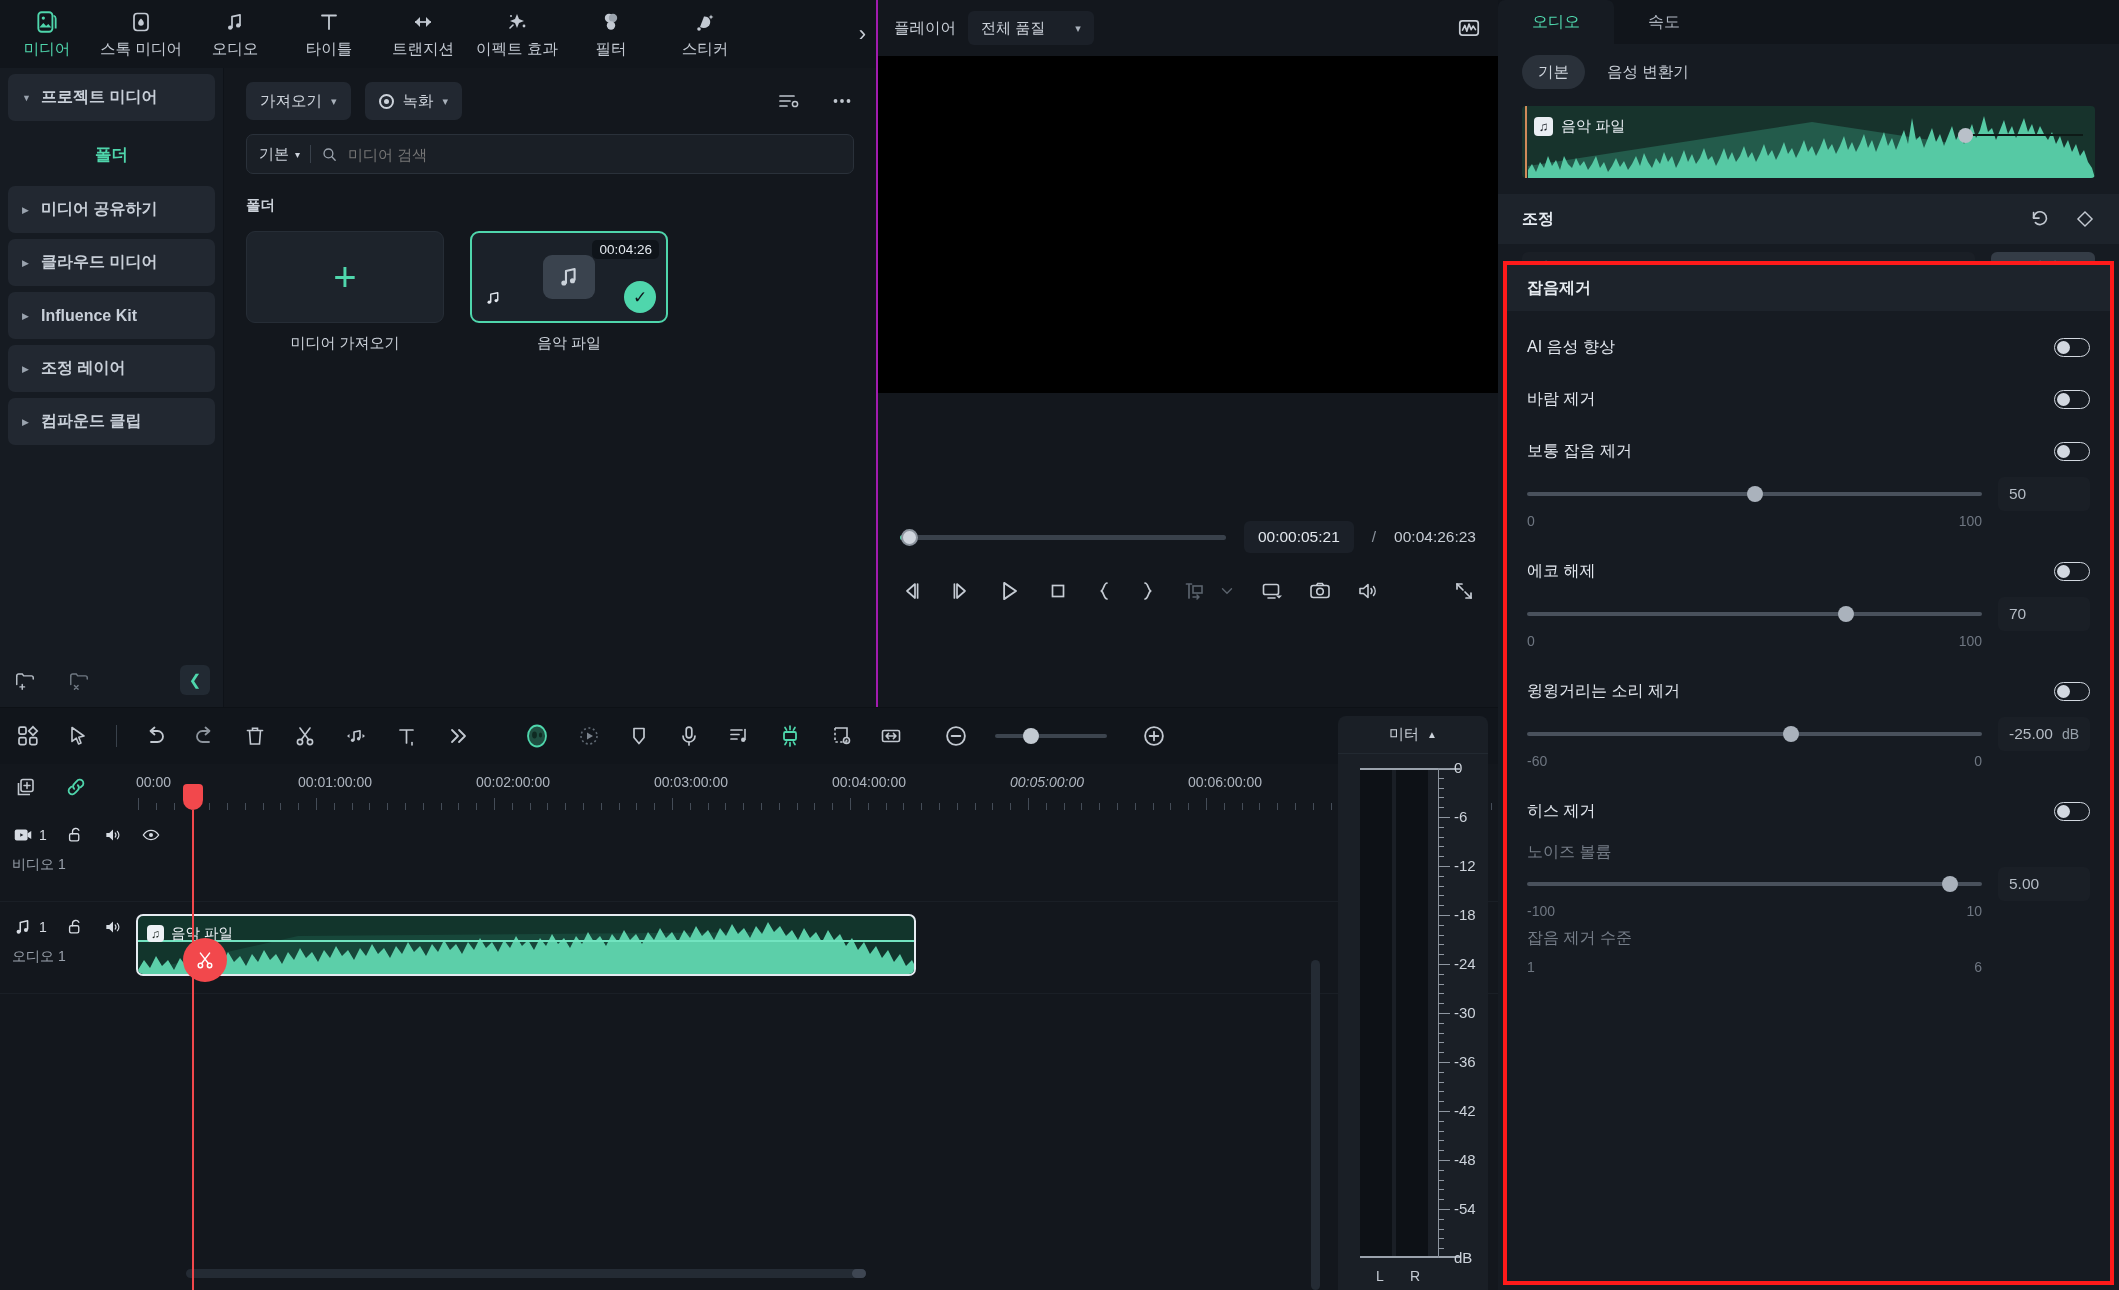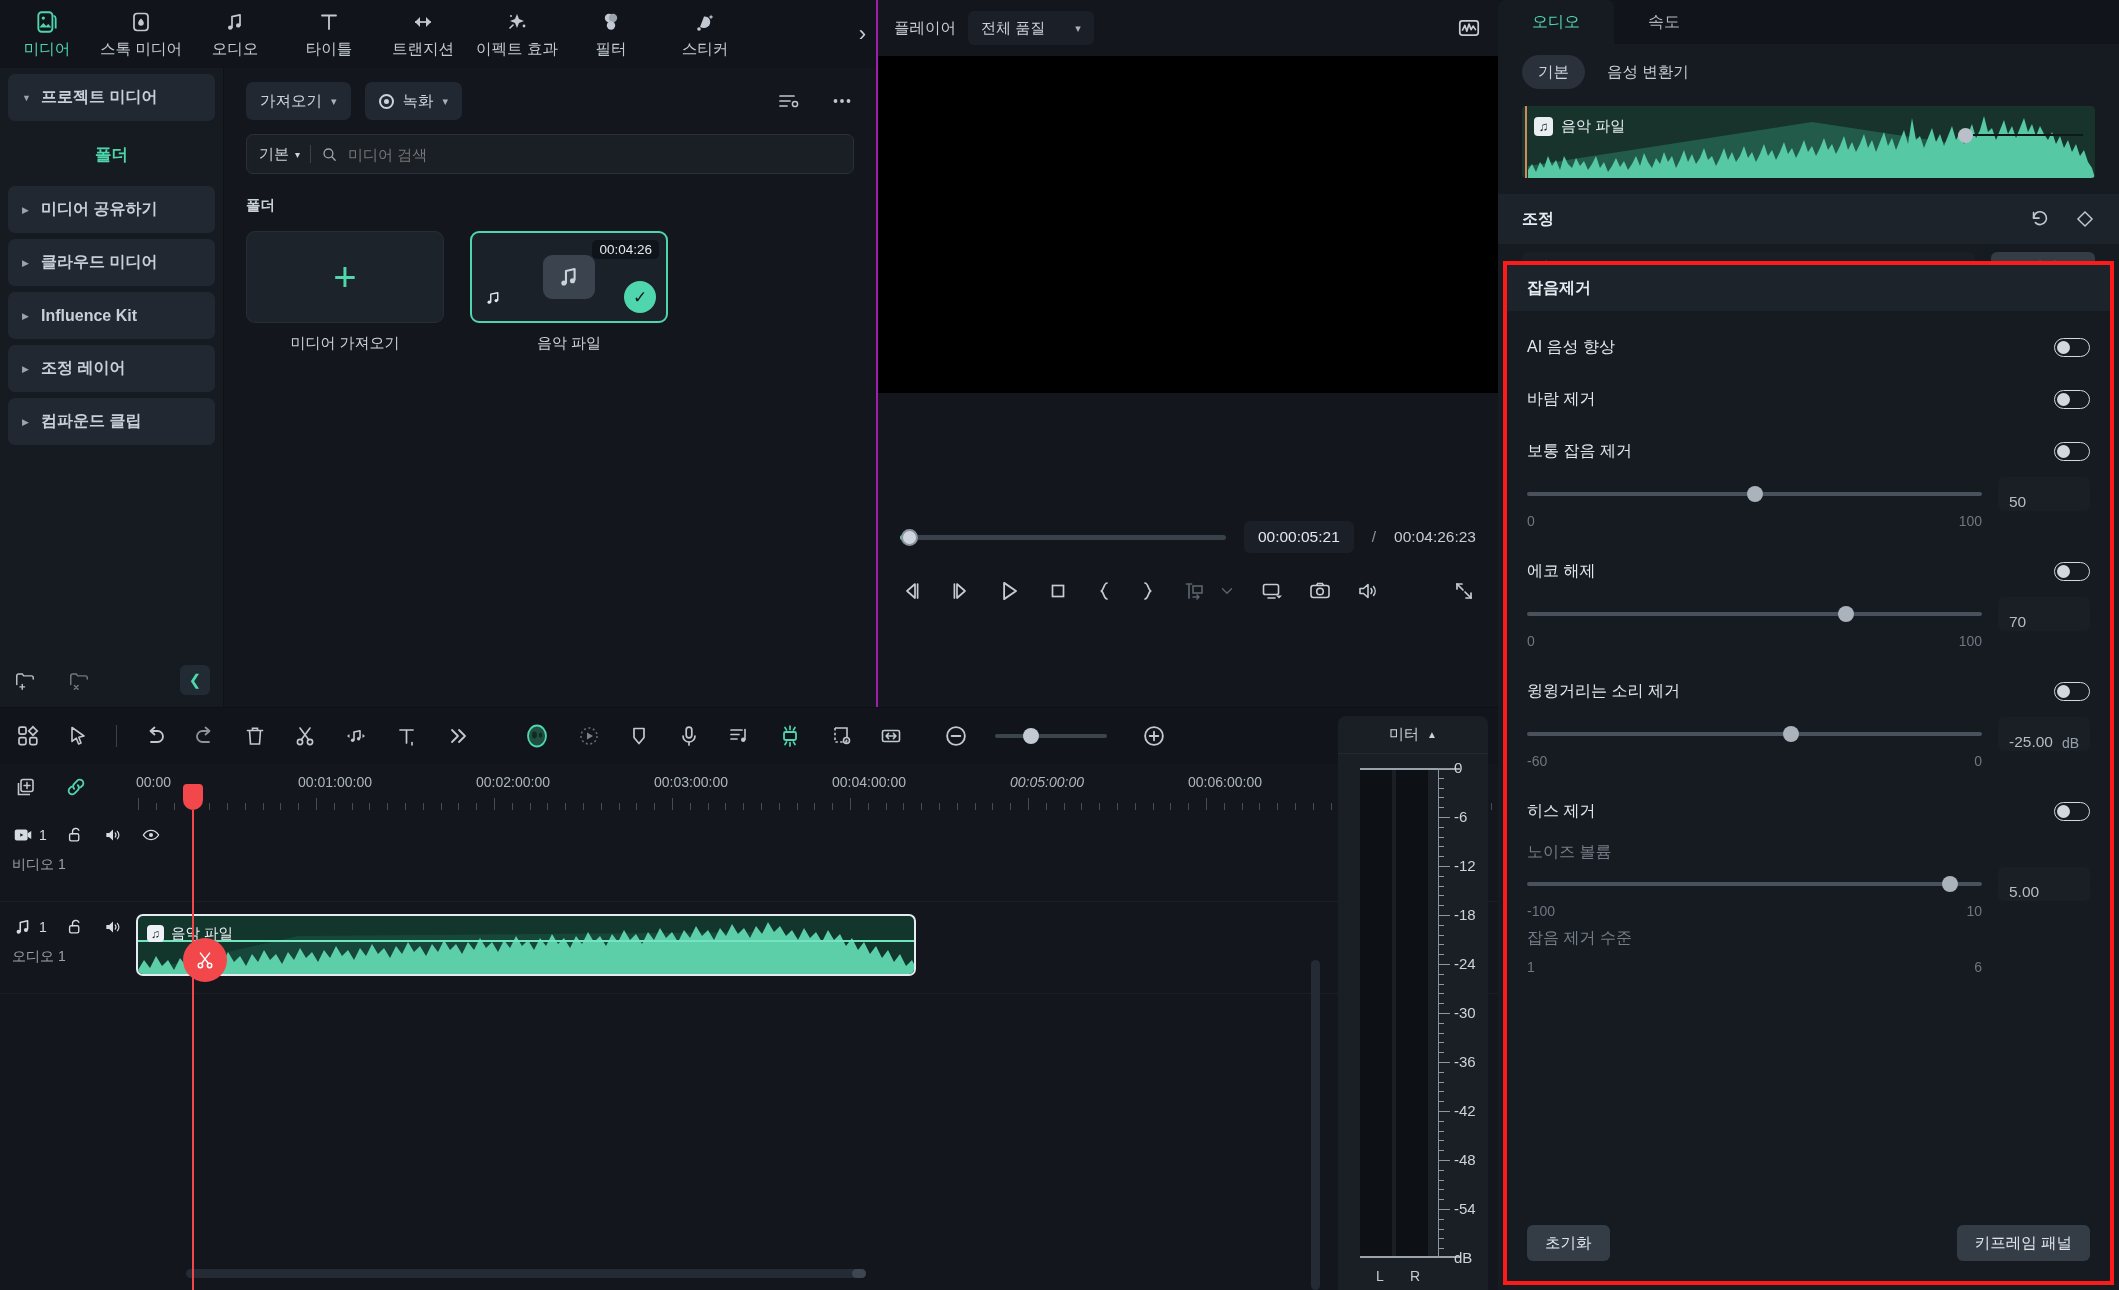--- a/index.html
+++ b/index.html
@@ -227,21 +227,21 @@
     border-radius: 50%; background: #d2d8e0;
   }
   .sliderow { display: flex; align-items: center; gap: 16px; height: 34px; }
   .strack { position: relative; flex: 1; height: 4px; background: #49515c; border-radius: 2px; }
   .sknob {
     position: absolute; top: -6px; width: 16px; height: 16px; border-radius: 50%;
     background: #aab2bc; transform: translateX(-8px); cursor: pointer;
   }
   .sbox {
     width: 92px; height: 34px; background: #1a1f26; border-radius: 6px;
-    display: flex; align-items: flex-end; padding: 0 11px; font-size: 15.5px;
+    display: flex; align-items: center; padding: 0 11px; font-size: 15.5px;
     color: #b5bcc5; gap: 6px;
   }
   .sbox .unit { margin-left: auto; font-size: 14px; color: #97a0aa; }
   .rangerow { display: flex; font-size: 14px; color: #6e7681; padding-right: 108px; margin-top: 2px; }
   .rangerow .rsp { flex: 1; }
 
   .noise-footer {
     position: absolute; left: 20px; right: 20px; bottom: 16px;
     display: flex; align-items: center;
   }
@@ -828,29 +828,20 @@
 
         <div class="nrow" style="height:38px;">
           <span class="nlbl dim">잡음 제거 수준</span>
         </div>
         <div class="rangerow">
           <span>1</span>
           <span class="rsp"></span>
           <span>6</span>
         </div>
 
-        <div class="noise-footer">
-          <div class="nfbtn">
-            <span>초기화</span>
-          </div>
-          <span class="nf-spacer"></span>
-          <div class="nfbtn">
-            <span>키프레임 패널</span>
-          </div>
-        </div>
       </div>
     </div>
   </div>
 
   <div class="timeline">
     <div class="tl-toolbar">
       <span class="tl-ico">
         <svg width="24" height="24" viewBox="0 0 24 24" fill="none">
             <rect x="3" y="3.2" width="7" height="7" rx="1.6" stroke="#c2c8d0" stroke-width="1.7"></rect>
             <path d="M17 2.8l4.2 4.2L17 11.2 12.8 7z" stroke="#c2c8d0" stroke-width="1.7"></path>

